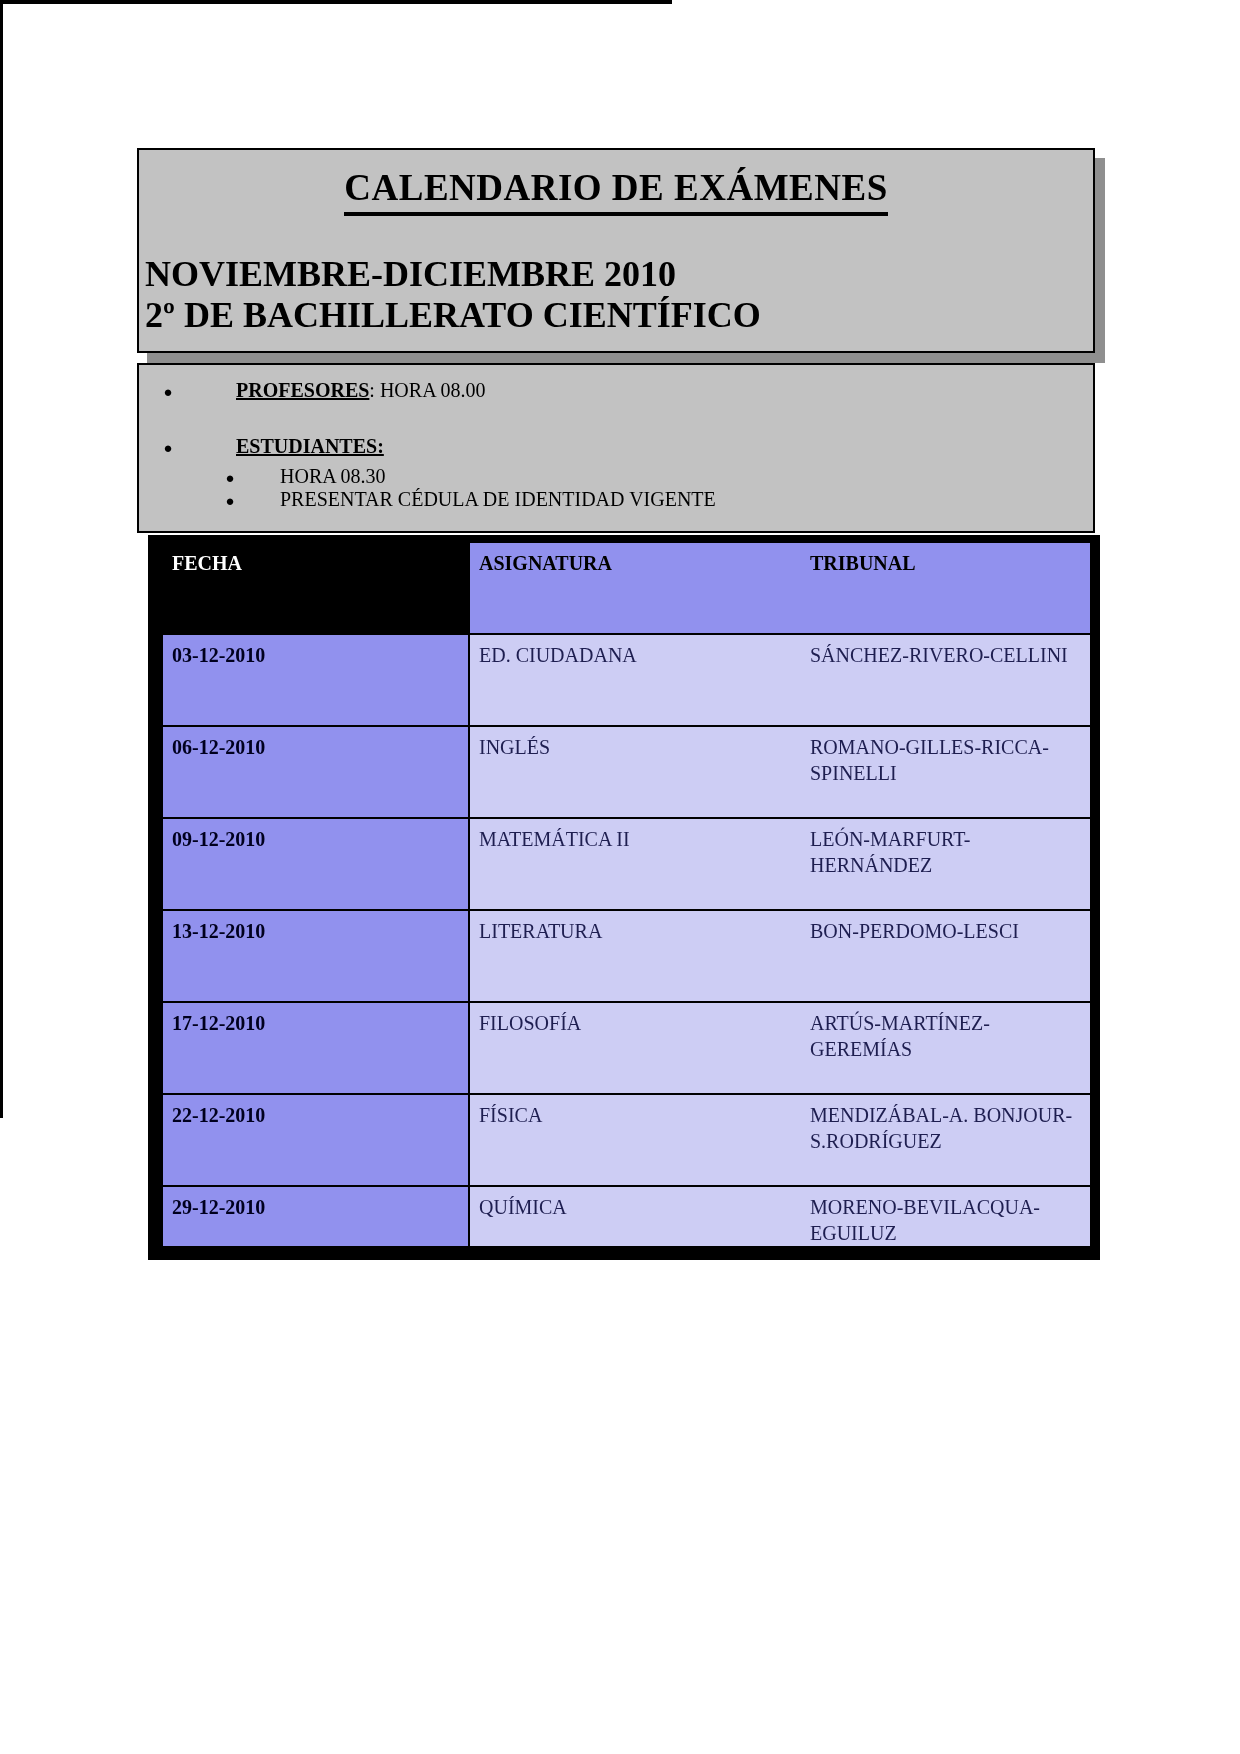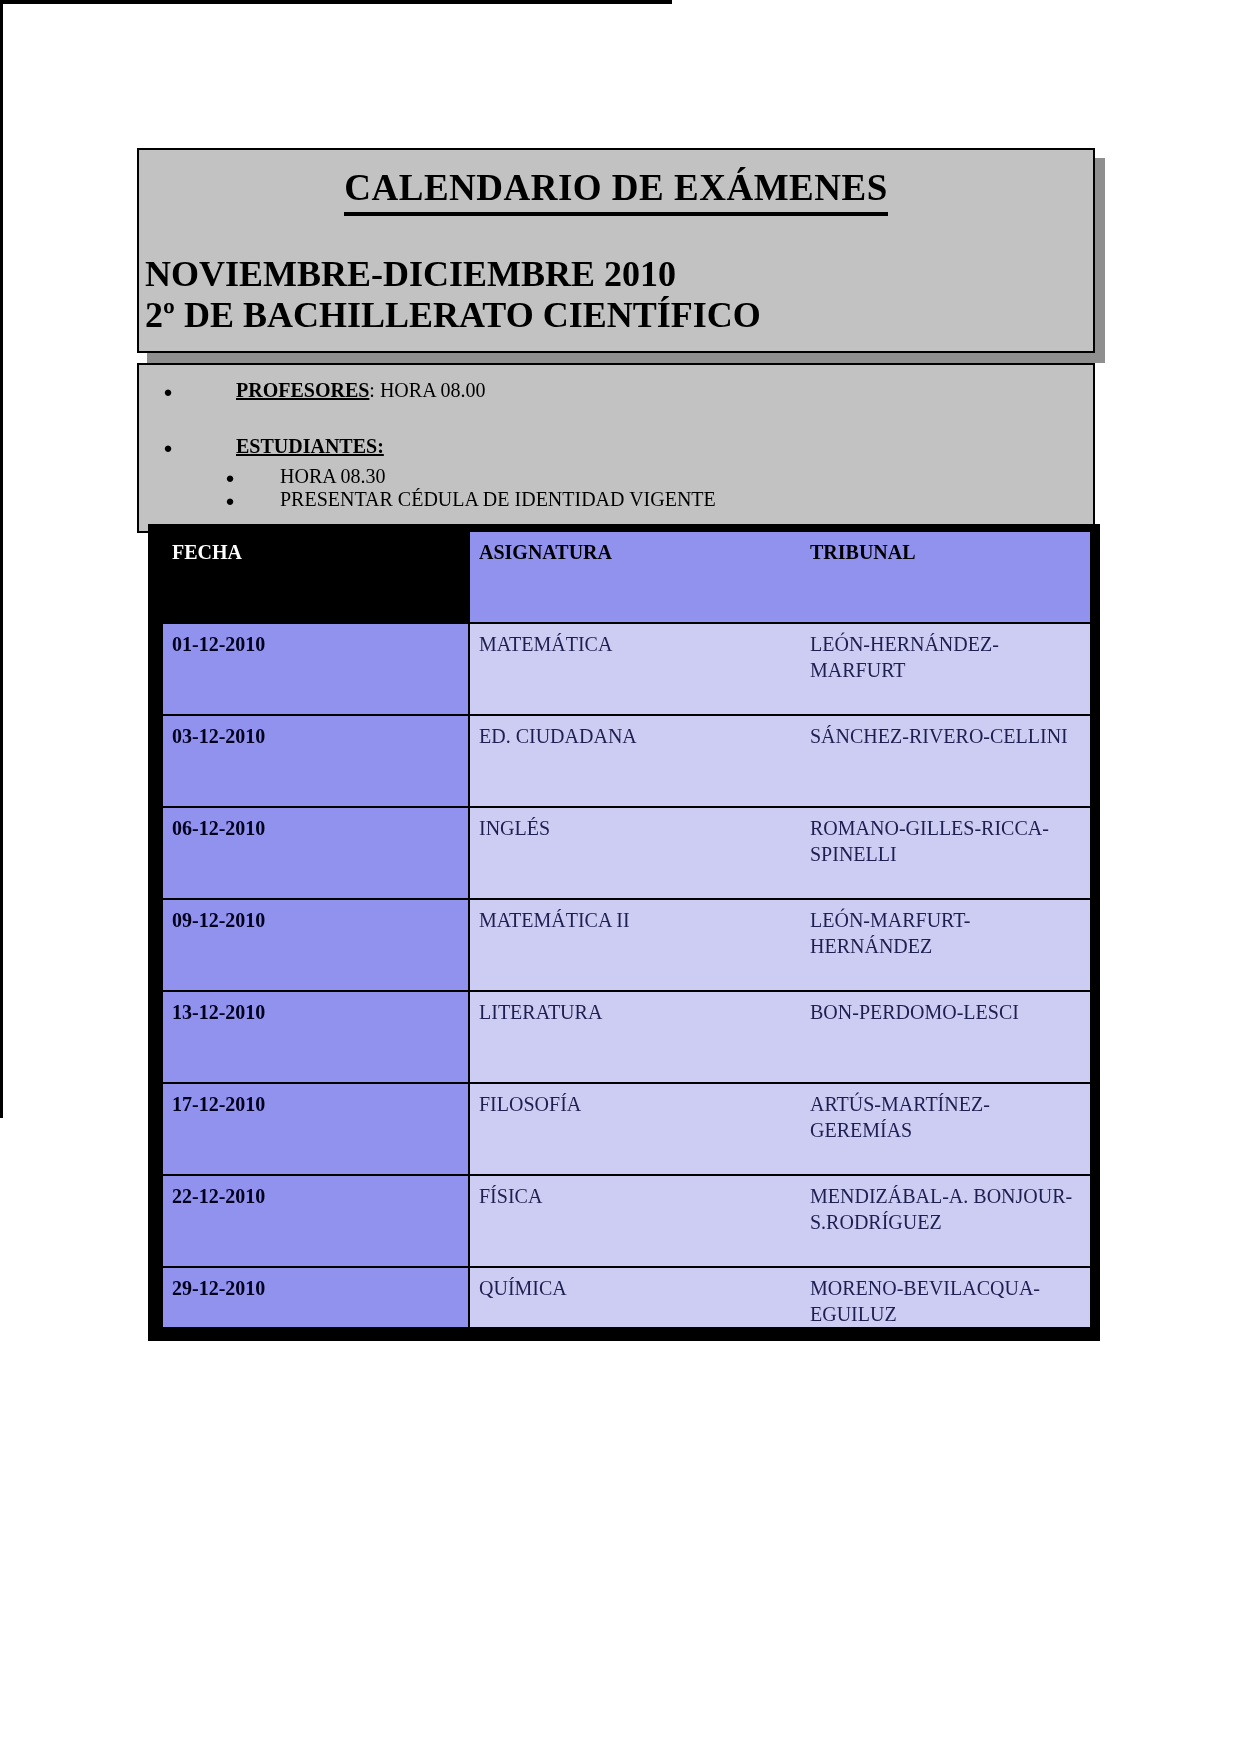--- a/index.html
+++ b/index.html
@@ -37,21 +37,21 @@
   .b-main .dot{margin-left:23px;}
   .b-main .txt{margin-left:62px;}
   .b-sub .dot{margin-left:85px;}
   .b-sub .txt{margin-left:44px;}
   .lbl-bu{font-weight:bold;text-decoration:underline;}
   .gap-lg{height:33px;}
   .gap-sm{height:7px;}
 
   
   .exam-table-wrap{
-    position:absolute;left:148px;top:524px;width:952px;
+    position:absolute;left:148px;top:535px;width:952px;
     background:#000;box-sizing:border-box;
     padding:8px 10px 14px 15px;
   }
   table.exam{border-collapse:collapse;width:100%;table-layout:fixed;}
   table.exam td{
     vertical-align:top;padding:7px 6px 0 9px;
     font-size:20px;line-height:26px;overflow:hidden;
   }
   td.c1{width:290px;background:#9191ee;font-weight:bold;color:#00001e;}
   td.c2{width:316px;background:#cdcdf4;border-left:2px solid #000;color:#1e1e50;}
@@ -101,25 +101,20 @@
 
   <div class="exam-table-wrap">
     <table class="exam">
       <tbody>
           <tr class="hdr">
         <td class="c1">FECHA</td>
         <td class="c2">ASIGNATURA</td>
         <td class="c3">TRIBUNAL</td>
       </tr>
       <tr class="data">
-        <td class="c1">01-12-2010</td>
-        <td class="c2">MATEMÁTICA</td>
-        <td class="c3">LEÓN-HERNÁNDEZ-MARFURT</td>
-      </tr>
-      <tr class="data">
         <td class="c1">03-12-2010</td>
         <td class="c2">ED. CIUDADANA</td>
         <td class="c3">SÁNCHEZ-RIVERO-CELLINI</td>
       </tr>
       <tr class="data">
         <td class="c1">06-12-2010</td>
         <td class="c2">INGLÉS</td>
         <td class="c3">ROMANO-GILLES-RICCA-SPINELLI</td>
       </tr>
       <tr class="data">

